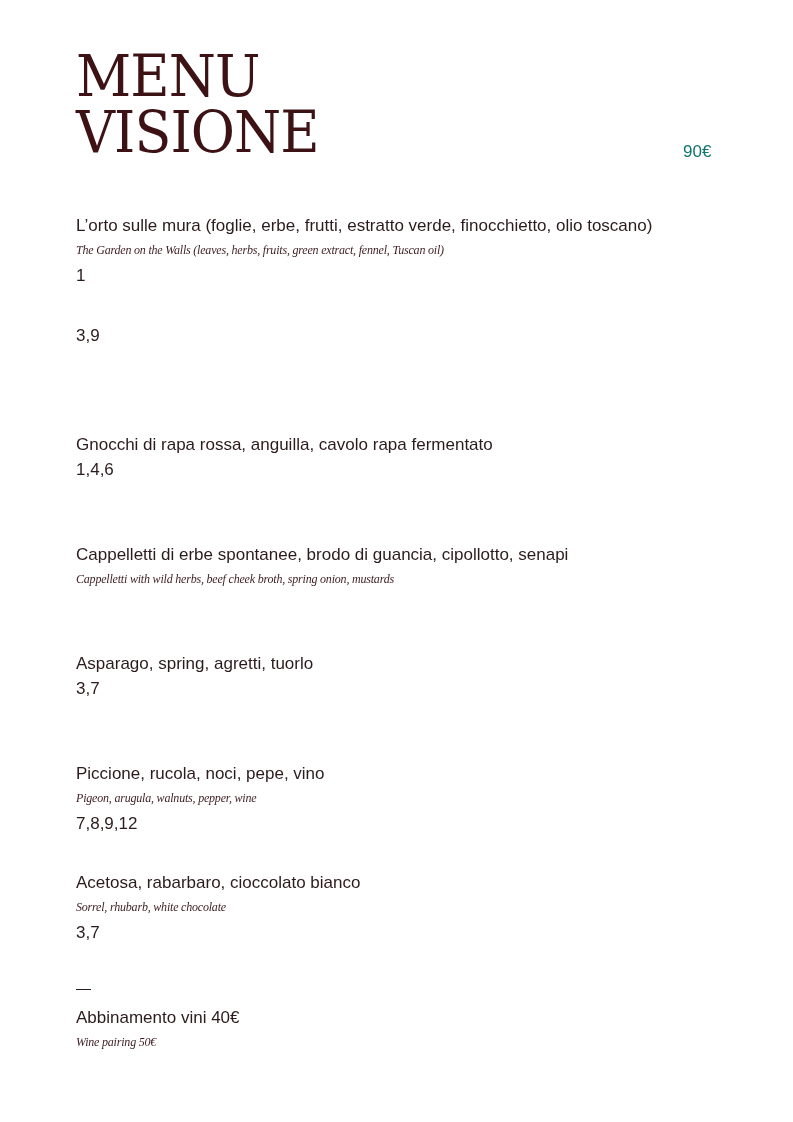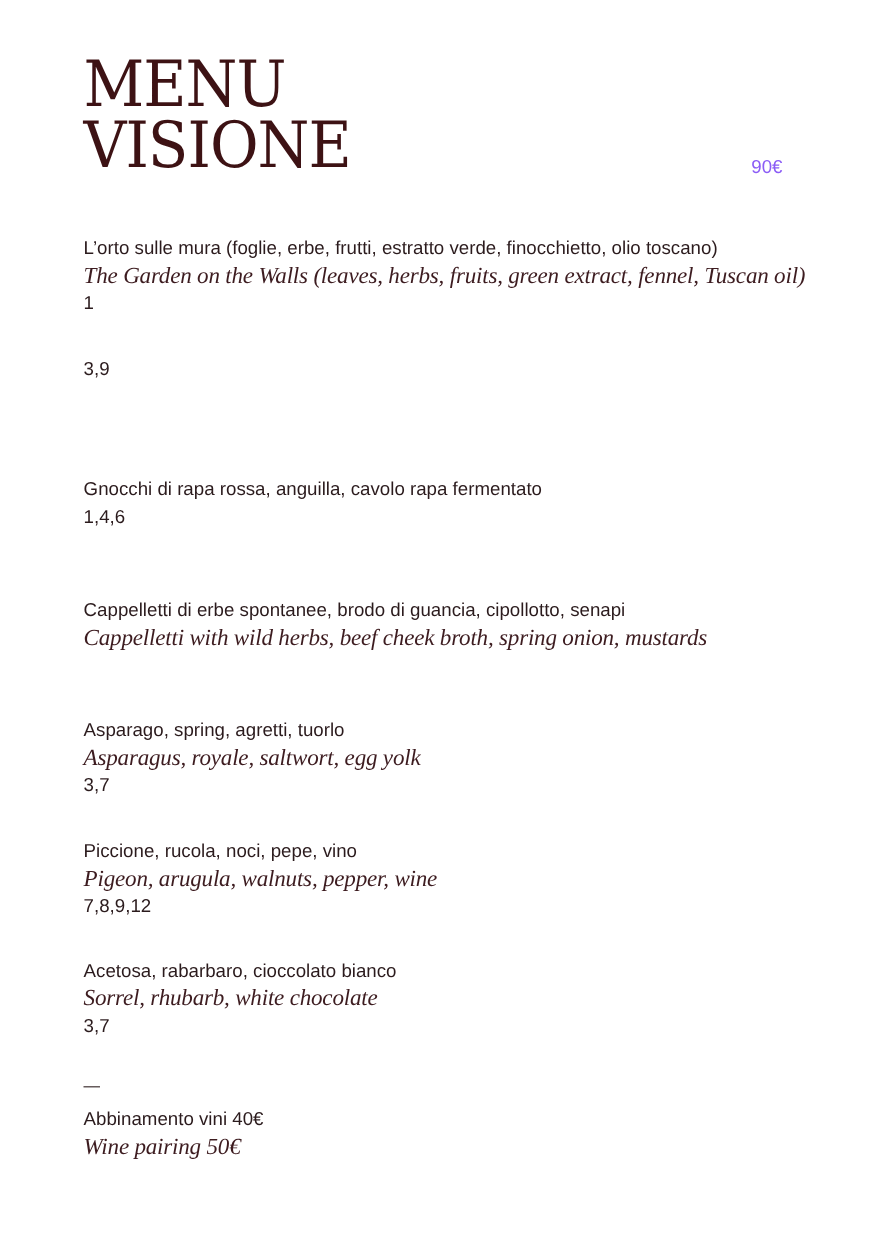--- a/index.html
+++ b/index.html
@@ -28,42 +28,42 @@
       transform: scaleX(0.93);
       transform-origin: left top;
     }
     .title span { display: block; }
     .price {
       position: absolute;
       left: 683px;
       top: 142px;
       font-family: "Liberation Sans", sans-serif;
       font-size: 17px;
-      color: #8b5cf6;
+      color: #0f766e;
     }
     .items {
       position: absolute;
       left: 76px;
       top: 213px;
       width: 680px;
     }
     .item {
       height: 109.5px;
     }
     .it {
       font-family: "Liberation Sans", sans-serif;
       font-size: 17px;
       line-height: 25px;
       color: #2b1b1d;
       white-space: nowrap;
     }
     .en {
       font-family: "Liberation Serif", "DejaVu Serif", serif;
       font-style: italic;
-      font-size: 21px;
+      font-size: 12px;
       line-height: 25px;
       color: #3d1c20;
       white-space: nowrap;
       letter-spacing: -0.2px;
     }
     .al {
       font-family: "Liberation Sans", sans-serif;
       font-size: 17px;
       line-height: 25px;
       color: #2b1b1d;
@@ -103,21 +103,20 @@
   <div class="item">
     <div class="it">Gnocchi di rapa rossa, anguilla, cavolo rapa fermentato</div>
     <div class="al">1,4,6</div>
   </div>
   <div class="item">
     <div class="it">Cappelletti di erbe spontanee, brodo di guancia, cipollotto, senapi</div>
     <div class="en">Cappelletti with wild herbs, beef cheek broth, spring onion, mustards</div>
   </div>
   <div class="item">
     <div class="it">Asparago, spring, agretti, tuorlo</div>
-    <div class="en">Asparagus, royale, saltwort, egg yolk</div>
     <div class="al">3,7</div>
   </div>
   <div class="item">
     <div class="it">Piccione, rucola, noci, pepe, vino</div>
     <div class="en">Pigeon, arugula, walnuts, pepper, wine</div>
     <div class="al">7,8,9,12</div>
   </div>
   <div class="item">
     <div class="it">Acetosa, rabarbaro, cioccolato bianco</div>
     <div class="en">Sorrel, rhubarb, white chocolate</div>

